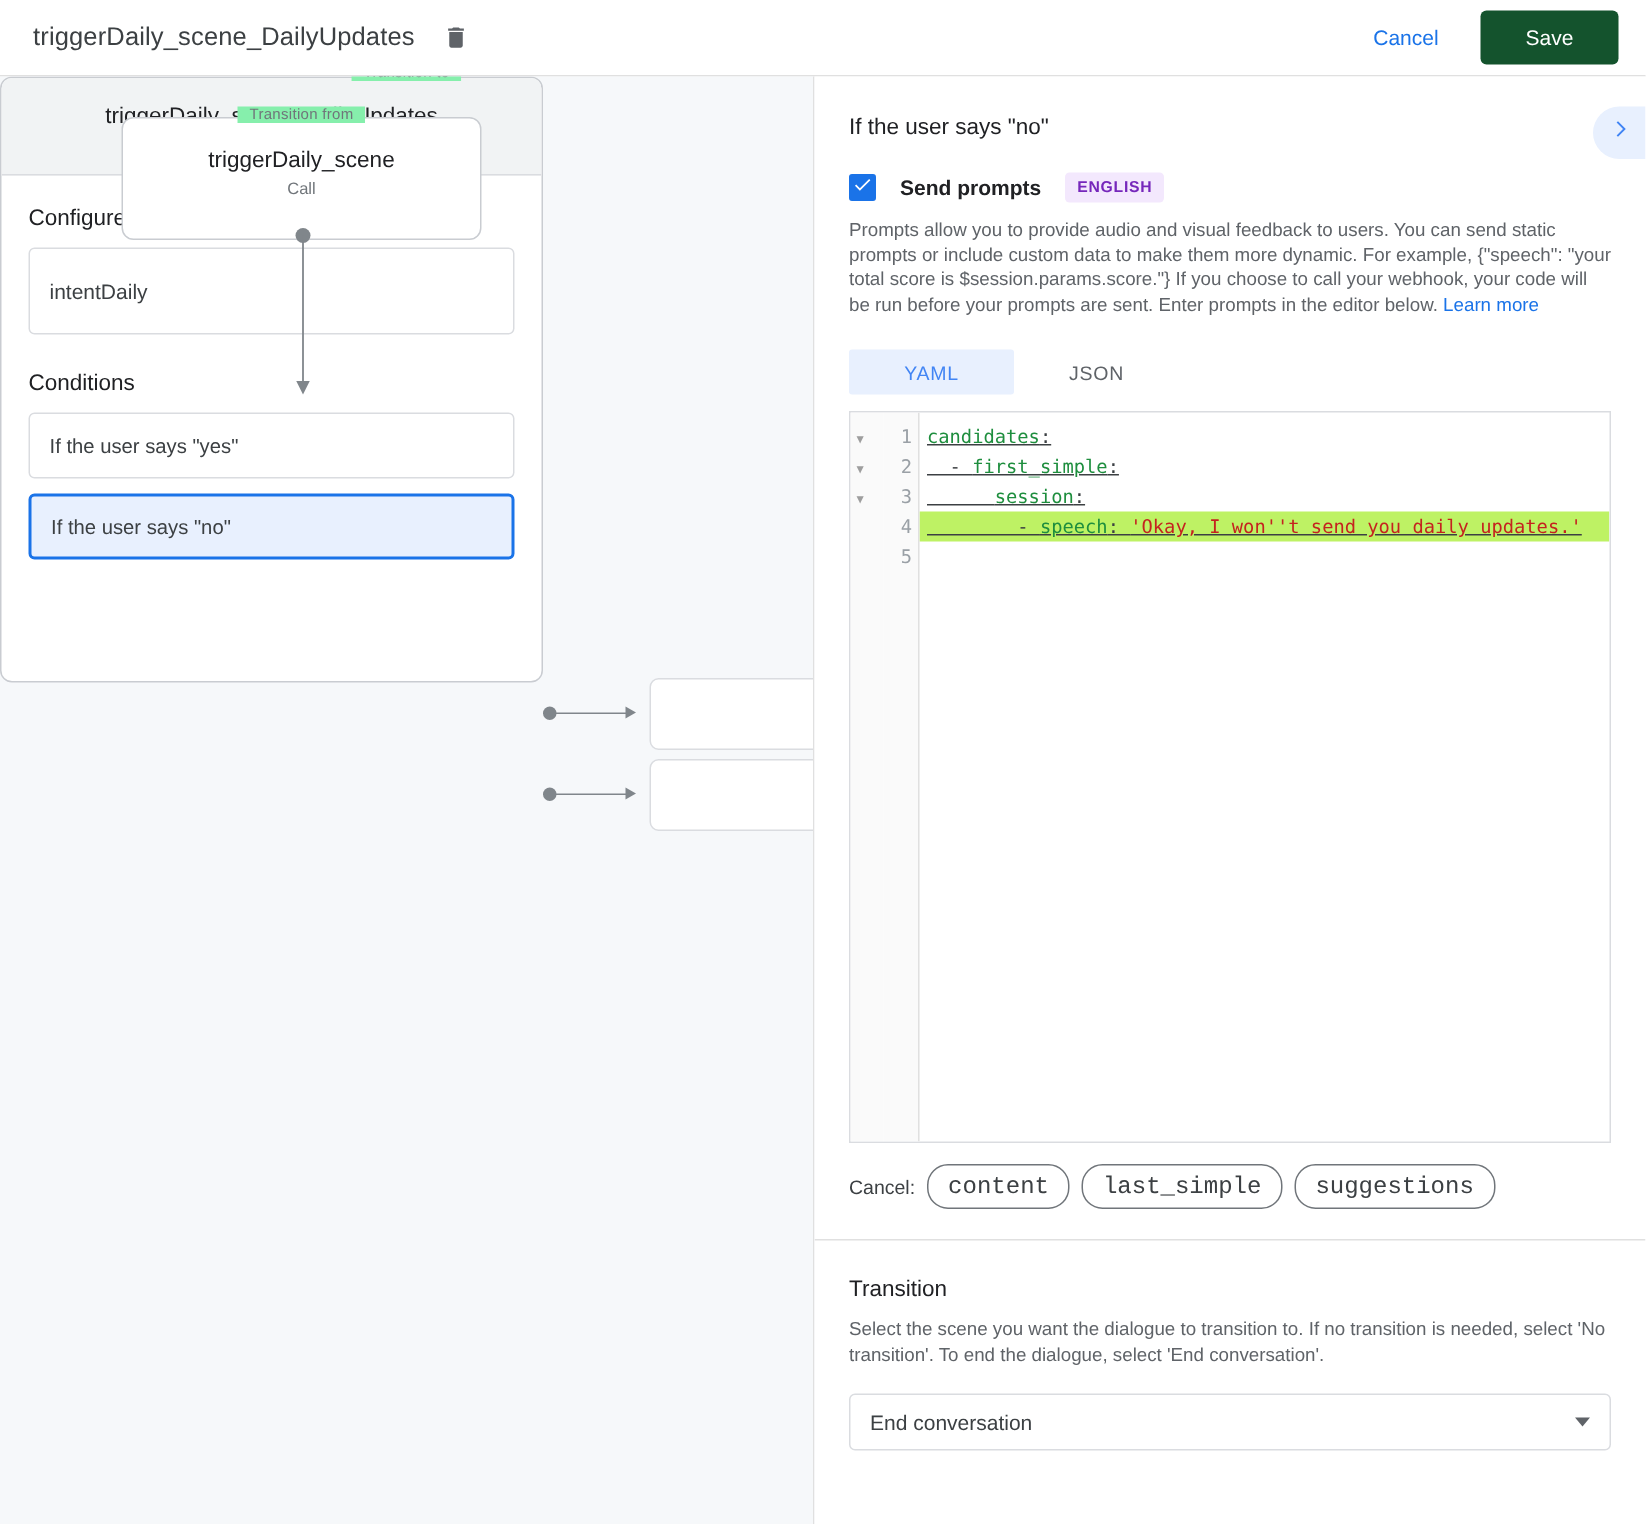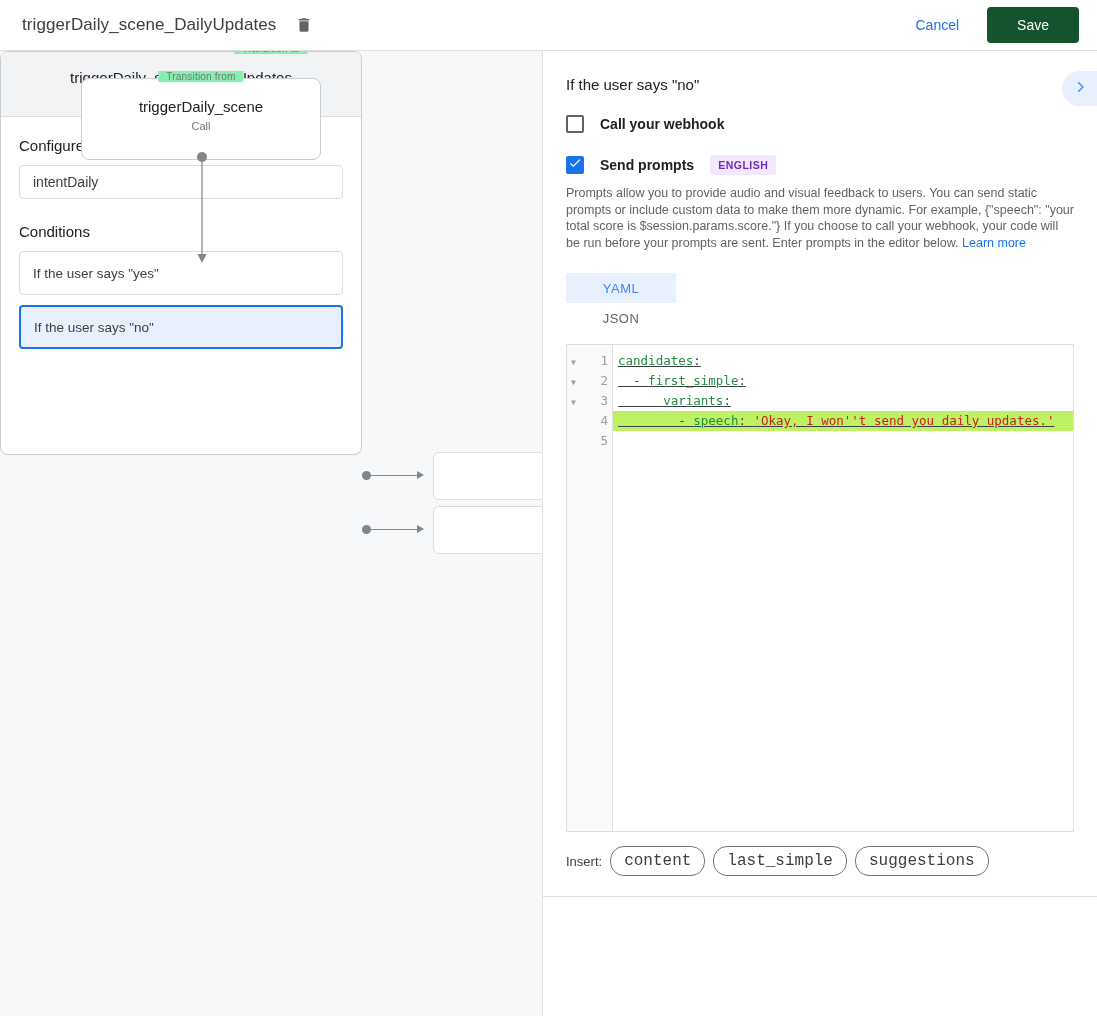--- a/index.html
+++ b/index.html
@@ -134,21 +134,21 @@
   }
   .node-to-body { padding: 20px 18px 0 18px; }
   .section-label {
     font-size: 15px;
     color: #202124;
     margin-bottom: 11px;
   }
   .text-field {
     border: 1px solid #dadce0;
     border-radius: 4px;
-    height: 34px;
+    height: 58px;
     display: flex; align-items: center;
     padding: 0 13px;
     font-size: 14px;
     color: #3c4043;
     background: #ffffff;
     cursor: text;
   }
   .conditions-label { margin-top: 24px; }
   .cond-item {
     border: 1px solid #dadce0;
@@ -259,21 +259,21 @@
   .help-text {
     margin-top: 10px;
     font-size: 12.5px;
     line-height: 16.5px;
     color: #5f6368;
     max-width: 512px;
   }
   .help-text a { color: #1a73e8; text-decoration: none; cursor: pointer; }
 
   
-  .tabs { display: flex; margin-top: 22px; flex-direction: column; }
+  .tabs { display: flex; margin-top: 22px; }
   .tab {
     width: 110px; height: 30px;
     display: flex; align-items: center; justify-content: center;
     font-size: 13px;
     font-weight: 500;
     letter-spacing: .5px;
     color: #5f6368;
     cursor: pointer;
     border-radius: 2px;
   }
@@ -449,24 +449,20 @@
       <div class="panel-title">If the user says "no"</div>
       <div class="chevron-btn">
         <span>
           <svg width="16" height="16" viewBox="0 0 24 24" fill="#4285f4">
             <path d="M8.6 5.6L15 12l-6.4 6.4 1.4 1.4L17.8 12 10 4.2z"></path>
           </svg>
         </span>
       </div>
     </div>
 
-    <div class="check-row">
-      <div class="checkbox"></div>
-      <div class="check-label">Call your webhook</div>
-    </div>
 
     <div class="check-row">
       <div class="checkbox checked">
         <span>
           <svg width="14" height="14" viewBox="0 0 24 24" fill="#ffffff">
             <path d="M9 16.2L4.8 12l-1.4 1.4L9 19 21 7l-1.4-1.4z"></path>
           </svg>
         </span>
       </div>
       <div class="check-label">Send prompts</div>
@@ -494,29 +490,37 @@
       <div class="gutter-nums" id="line-nums">
           <div class="num-cell">1</div>
           <div class="num-cell">2</div>
           <div class="num-cell">3</div>
           <div class="num-cell">4</div>
           <div class="num-cell">5</div>
         </div>
       <div class="code-area" id="code-area">
           <div class="code-line"><span class="k">candidates</span><span class="p">:</span></div>
           <div class="code-line"><span class="p">  - </span><span class="k">first_simple</span><span class="p">:</span></div>
-          <div class="code-line"><span class="p">      </span><span class="k">variants</span><span class="p">:</span></div>
+          <div class="code-line"><span class="p">      </span><span class="k">session</span><span class="p">:</span></div>
           <div class="code-line hl"><span class="p">        - </span><span class="k">speech</span><span class="p">: </span><span class="s">'Okay, I won''t send you daily updates.'</span></div>
           <div class="code-line"></div>
         </div>
     </div>
 
     <div class="insert-row">
-      <div class="insert-label">Insert:</div>
+      <div class="insert-label">Cancel:</div>
       <button class="chip">content</button>
       <button class="chip">last_simple</button>
       <button class="chip">suggestions</button>
     </div>
   </div>
 
   <div class="divider"></div>
 
+  <div class="panel-section transition-section">
+    <div class="transition-title">Transition</div>
+    <div class="help-text">Select the scene you want the dialogue to transition to. If no transition is needed, select 'No transition'. To end the dialogue, select 'End conversation'.</div>
+    <div class="select-box">
+      <span>End conversation</span>
+      <span class="select-arrow"></span>
+    </div>
+  </div>
 </div>
 
 </body></html>

